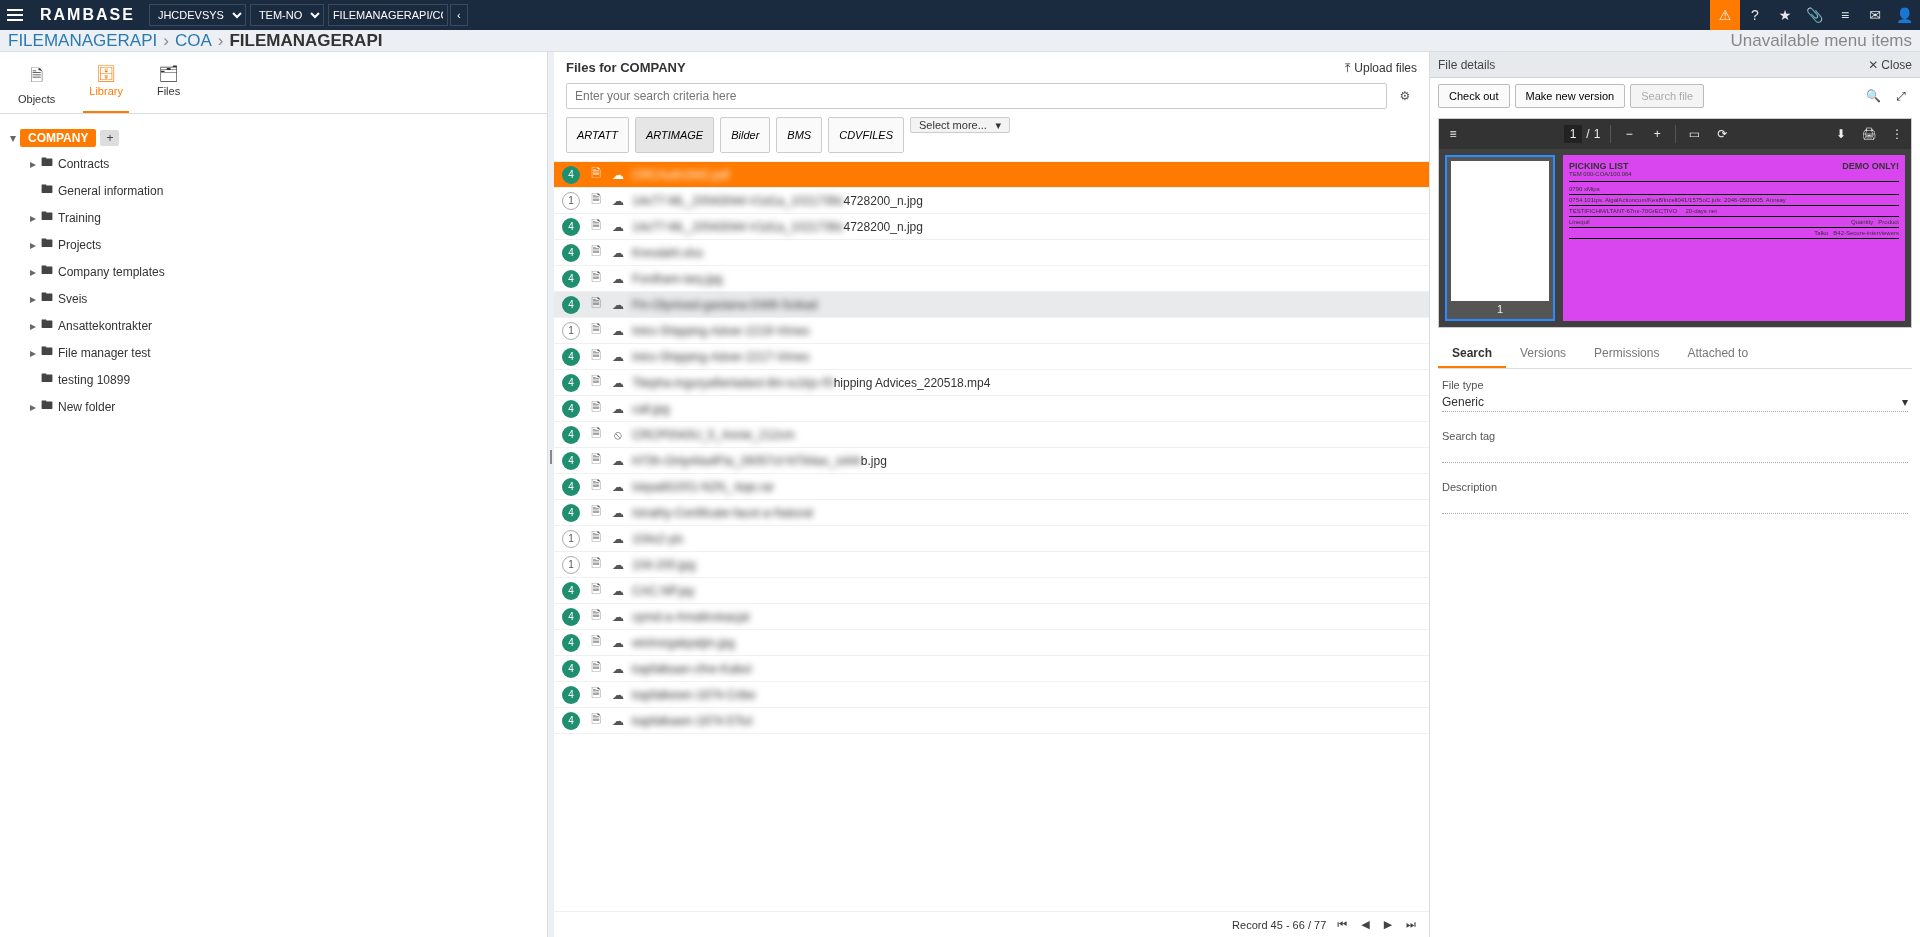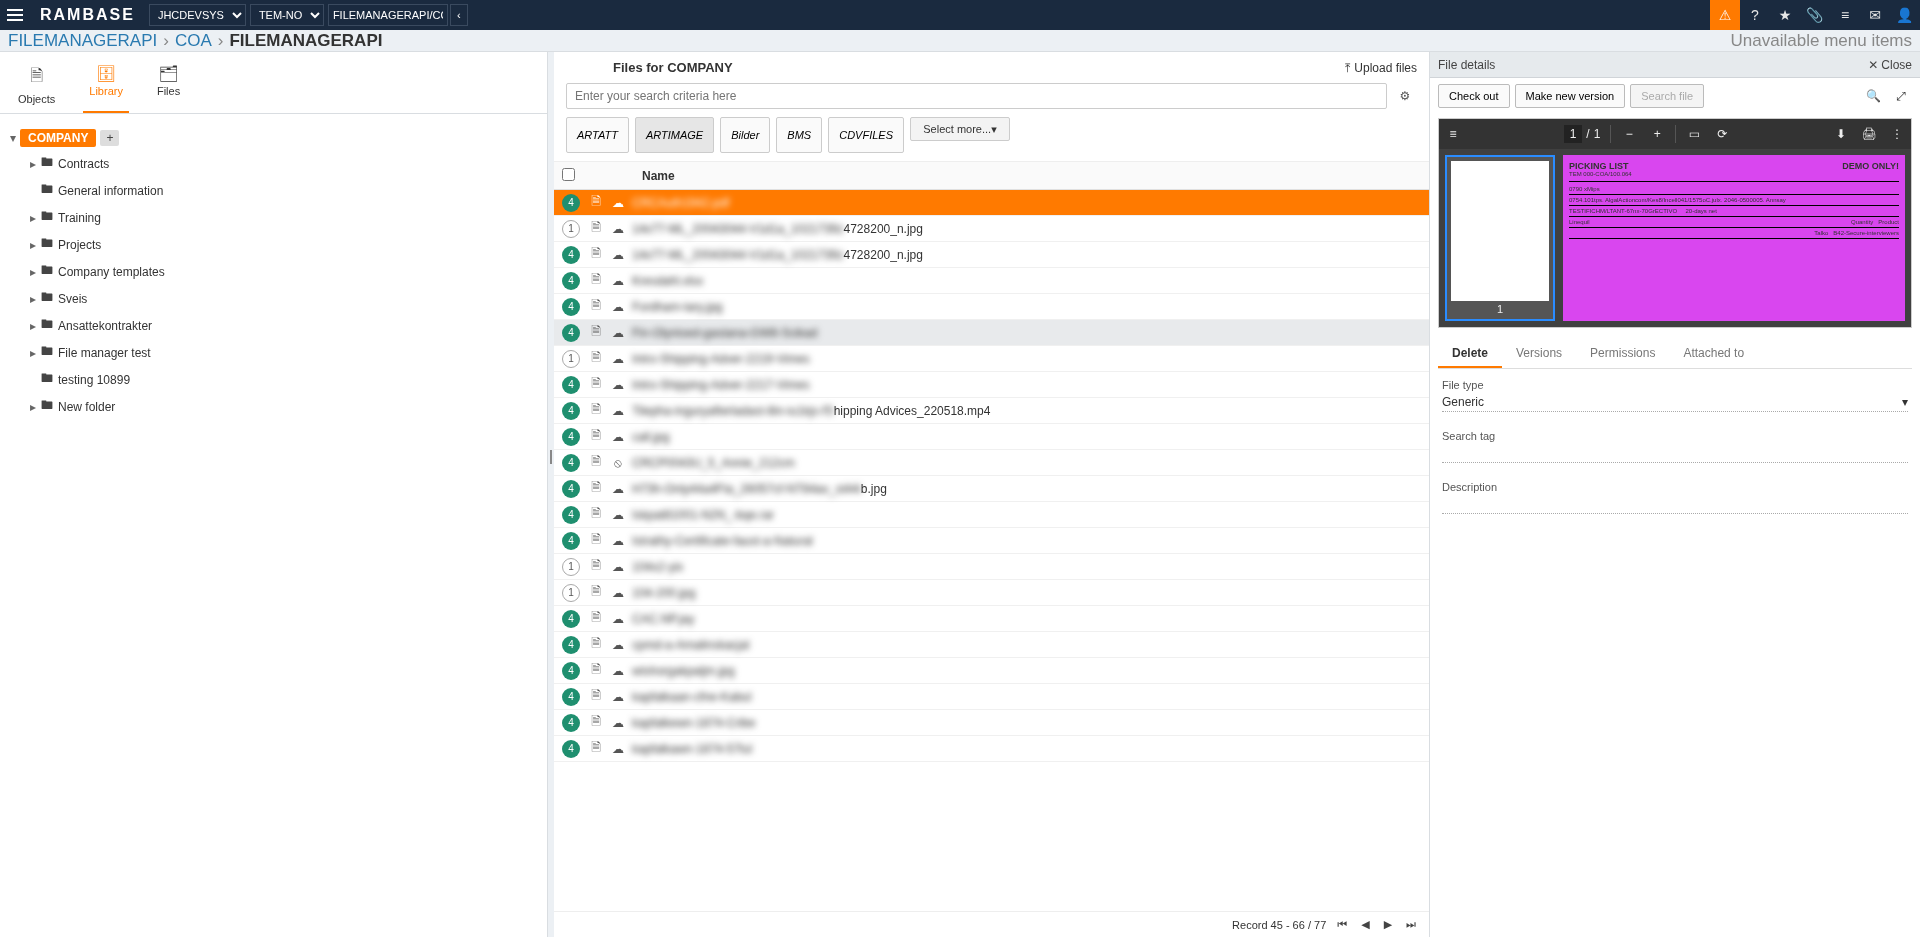--- a/index.html
+++ b/index.html
@@ -44,29 +44,29 @@
 .tree-node { display:flex; align-items:center; padding:3px 0; font-size:12px; }
 .tree-node .caret { width:14px; text-align:center; color:#666; cursor:pointer; }
 .tree-node .folder-ico { width:14px; text-align:center; color:#444; margin-right:4px;}
 .tree-node .lbl { cursor:pointer; }
 .tree-node.root .chip { background:#ff7a00; color:#fff; padding:2px 8px; border-radius:2px; font-weight:bold; }
 .tree-node.root .plus { background:#ddd; color:#444; margin-left:4px; padding:1px 6px; cursor:pointer; border-radius:2px;}
 .tree-children { padding-left:20px; }
 
 
 .mid-header { padding:8px 12px 4px 12px; display:flex; align-items:center; justify-content:space-between;}
-.mid-header h3 { font-size:13px; font-weight:bold;margin-left:47px; }
+.mid-header h3 { font-size:13px; font-weight:bold; }
 .upload-link { font-size:12px; cursor:pointer; color:#333; display:flex; align-items:center; gap:4px;}
 .search-row { padding:4px 12px; display:flex; gap:6px; align-items:center;}
 .search-row input { flex:1; height:26px; border:1px solid #ccc; padding:0 8px; font-size:12px; border-radius:2px;}
 .search-row .gear { width:24px; height:24px; display:flex; align-items:center; justify-content:center; cursor:pointer; color:#555; }
 .filter-row { padding:4px 12px 8px 12px; display:flex; gap:6px; flex-wrap:wrap;}
 .filter-btn { height:36px; border:1px solid #ccc; background:#fafafa; padding:0 10px; font-size:11px; cursor:pointer; border-radius:2px;font-style:italic;}
 .filter-btn.active { background:#e6e6e6; }
-.filter-select { display:flex; align-items:center; padding:0 8px; height:24px; border:1px solid #ccc; background:#f3f3f3; font-size:11px; cursor:pointer; border-radius:2px; min-width:100px; justify-content:center;}
+.filter-select { display:flex; align-items:center; padding:0 8px; height:16px; border:1px solid #ccc; background:#f3f3f3; font-size:11px; cursor:pointer; border-radius:2px; min-width:100px; justify-content:space-between;}
 
 .file-table { flex:1; overflow:auto; border-top:1px solid #eee;}
 .file-table-header { display:flex; align-items:center; height:28px; border-bottom:1px solid #e0e0e0; background:#fafafa; padding-left:8px; font-weight:bold; font-size:12px;}
 .file-table-header .chk { width:28px; }
 .file-table-header .name { padding-left:52px;}
 .file-row { display:flex; align-items:center; height:26px; border-bottom:1px solid #f0f0f0; padding-left:8px; cursor:pointer;}
 .file-row.selected { background:#ff7a00; color:#fff; }
 .file-row.hover-alt { background:#e8eaec; }
 .file-row .badge { width:18px; height:18px; border-radius:50%; display:inline-flex; align-items:center; justify-content:center; font-size:10px; color:#fff; margin-right:8px;}
 .file-row .badge.green { background:#1f8f6f; }
@@ -251,24 +251,20 @@
         <button class="filter-btn">Bilder</button>
         <button class="filter-btn">BMS</button>
         <button class="filter-btn">CDVFILES</button>
         <div class="filter-select">
         <span>Select more...</span>
         <span>▾</span>
       </div>
     </div>
 
     <div class="file-table">
-      <div class="file-table-header">
-        <div class="chk"><input type="checkbox" style=""></div>
-        <div class="name">Name</div>
-      </div>
       <div id="file-rows">
           <div class="file-row selected">
     <span class="badge green">4</span>
     <span class="ico">🗎</span>
     <span class="ico">☁</span>
     <span class="fname">CRCAuth1942.pdf</span>
   </div>
           <div class="file-row">
     <span class="badge gray">1</span>
     <span class="ico">🗎</span>
@@ -467,21 +463,21 @@
             </div>
           <div class="pl-row" style="display:flex;justify-content:space-between;">
               <span>&nbsp;</span>
               <span>Talko &nbsp; B42-Secure-interviewers</span>
             </div>
         </div>
       </div>
     </div>
 
     <div class="detail-tabs">
-      <div class="detail-tab active">Delete</div>
+      <div class="detail-tab active">Search</div>
       <div class="detail-tab">Versions</div>
       <div class="detail-tab">Permissions</div>
       <div class="detail-tab">Attached to</div>
     </div>
 
     <div class="detail-form">
       <div class="fld">
         <label>File type</label>
         <div class="val-row">
           <span>Generic</span>

